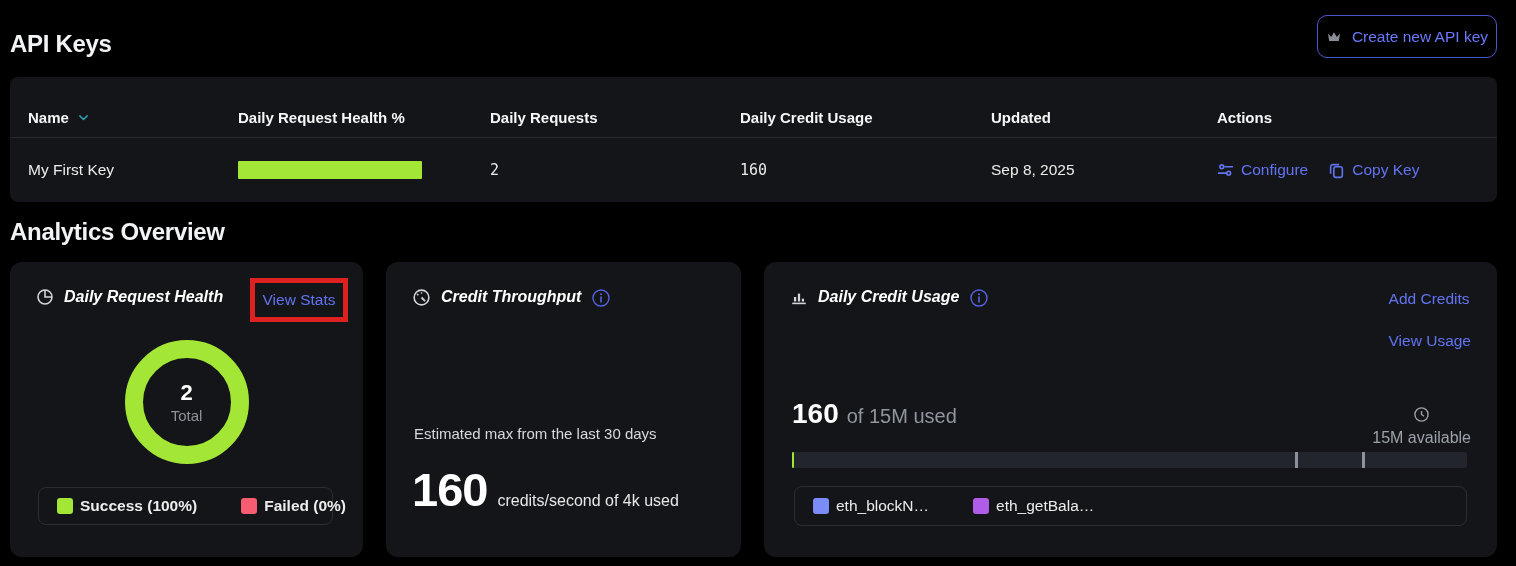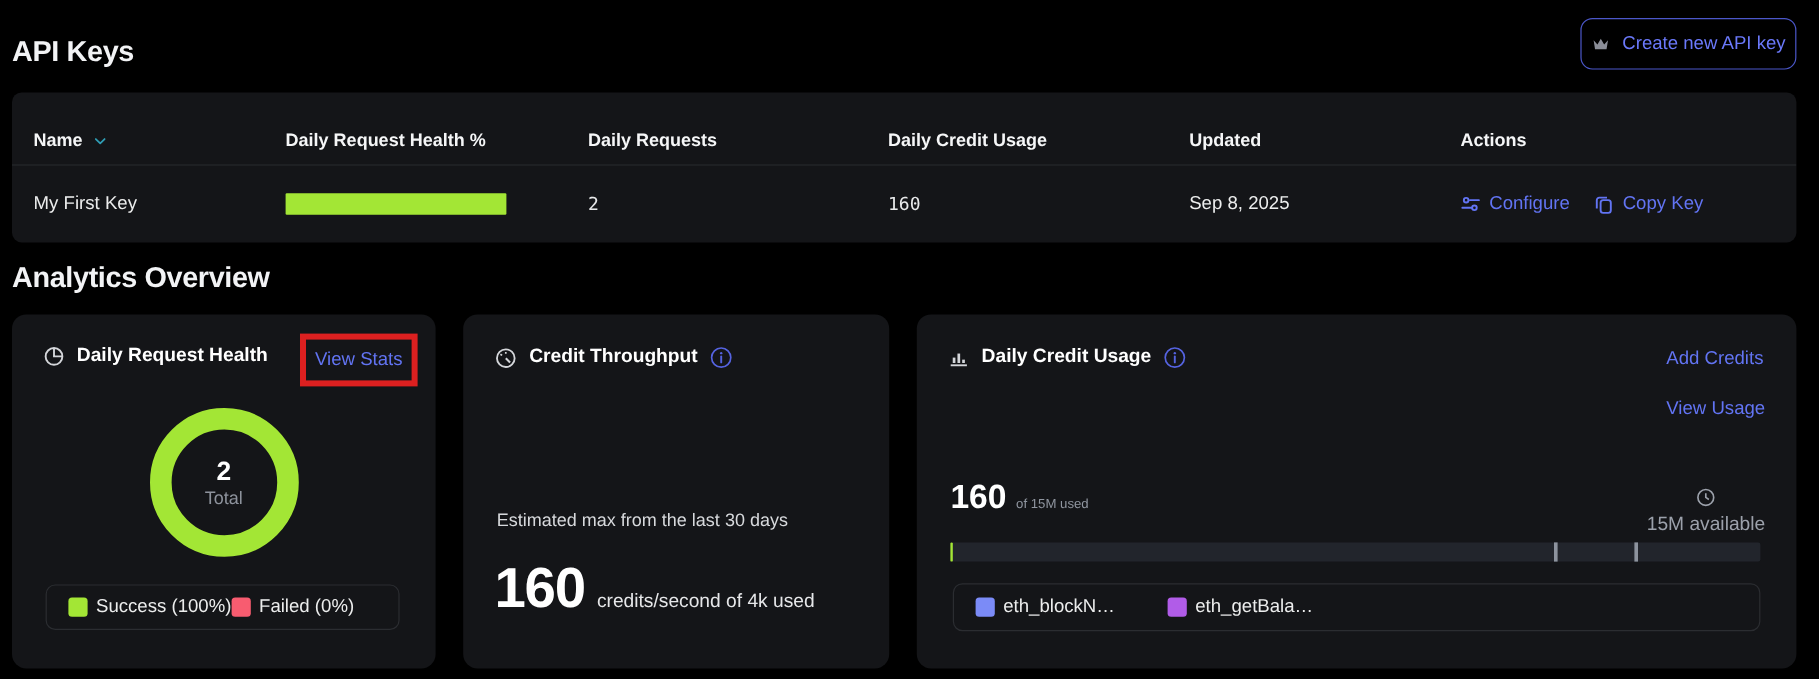--- a/index.html
+++ b/index.html
@@ -34,56 +34,56 @@
   .actions { display:flex; align-items:center; gap:20px; }
   .action-link { display:flex; align-items:center; gap:7px; color:#6274f3; font-size:15.5px; font-weight:500; cursor:pointer; }
 
   
   .section-title { position:absolute; left:10px; top:218px; font-size:24px; font-weight:700; letter-spacing:-0.3px; }
   .cards { position:absolute; left:10px; top:262px; width:1487px; height:295px; }
   .card { position:absolute; top:0; height:295px; background:#141518; border-radius:12px; }
   .card-1 { left:0; width:353px; }
   .card-2 { left:376px; width:355px; }
   .card-3 { left:754px; width:733px; }
-  .card-head { position:absolute; left:26px; top:26px; display:flex; align-items:center; gap:10px; }
+  .card-head { position:absolute; left:26px; top:26px; display:flex; gap:10px;font-style:italic; }
   .card-title { font-size:16px; font-weight:700; color:#fff; white-space:nowrap; }
 
   
   .annotation-box {
     position:absolute; left:240px; top:16px; width:98px; height:44px;
     border:5px solid #dd2020; display:flex; align-items:center; justify-content:center;
   }
   .view-stats { color:#6274f3; font-size:15.5px; cursor:pointer; white-space:nowrap; }
   .donut {
     position:absolute; left:50%; top:78px; transform:translateX(-50%);
     width:124px; height:124px; border-radius:50%; border:18px solid #a3e635;
     display:flex; flex-direction:column; align-items:center; justify-content:center; gap:1px;
   }
   .donut-value { font-size:22px; font-weight:700; color:#fff; }
   .donut-label { font-size:15px; color:#8d929c; }
   .legend-box {
     position:absolute; left:28px; bottom:32px; width:295px; height:38px;
     border:1px solid #2b2d31; border-radius:8px;
-    display:flex; align-items:center; padding-left:18px; 
+    display:flex; align-items:center; padding-left:18px; gap:44px;font-weight:bold;
   }
   .legend-item { display:flex; align-items:center; gap:7px; font-size:15.5px; color:#eceded; white-space:nowrap; }
   .swatch { width:16px; height:16px; border-radius:3px; flex:none; }
 
   
   .ct-desc { position:absolute; left:28px; top:163px; font-size:15px; color:#d7d9dc; }
   .ct-value-row { position:absolute; left:26px; bottom:40px; display:flex; align-items:baseline; gap:10px; }
   .ct-value { font-size:47px; font-weight:700; color:#fff; letter-spacing:-1px; }
   .ct-unit { font-size:16px; color:#e6e7e9; }
 
   
   .card-links { position:absolute; right:26px; top:28px; display:flex; gap:24px;flex-direction:column; }
   .card-link { color:#6274f3; font-size:15.5px; cursor:pointer; white-space:nowrap; }
   .usage-row { position:absolute; left:28px; right:26px; top:136px; display:flex; align-items:baseline; }
   .usage-value { font-size:28px; font-weight:700; color:#fff; }
-  .usage-suffix { font-size:11px; color:#9096a0; margin-left:8px; }
+  .usage-suffix { font-size:20px; color:#9096a0; margin-left:8px; }
   .usage-available { margin-left:auto; display:flex; align-items:center; gap:6px; font-size:16px; color:#9ca1ab;flex-direction:column; }
   .progress { position:absolute; left:28px; right:30px; top:190px; height:16px; background:#22252c; border-radius:2px; }
   .progress-fill { position:absolute; left:0; top:0; bottom:0; background:#a3e635; border-radius:2px; }
   .tick { position:absolute; top:0; width:3px; height:16px; background:#8d939e; }
   .usage-legend {
     position:absolute; left:30px; right:30px; top:224px; height:40px;
     border:1px solid #2b2d31; border-radius:8px;
     display:flex; align-items:center; padding-left:18px; gap:44px;
   }
 

